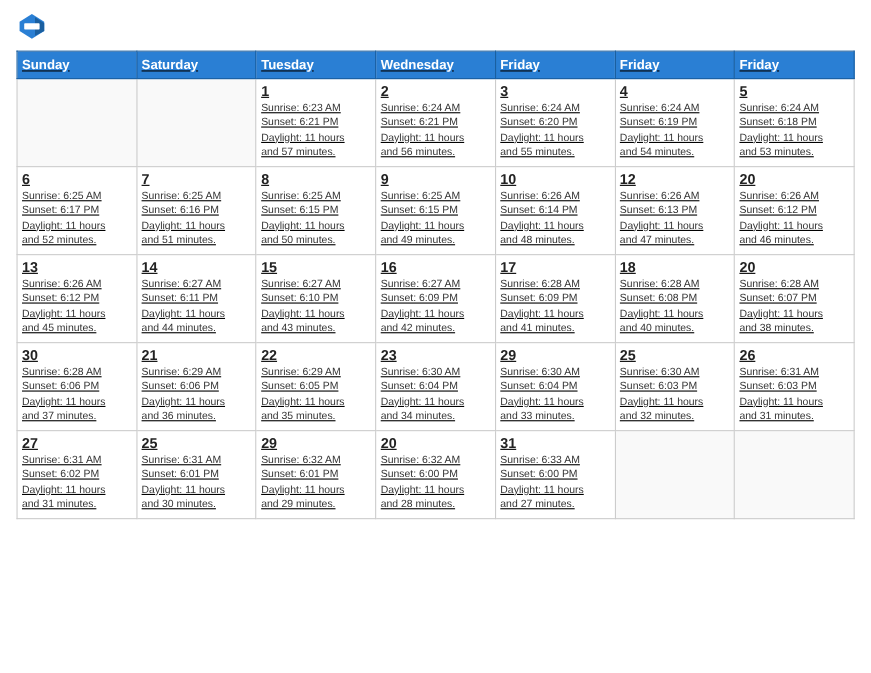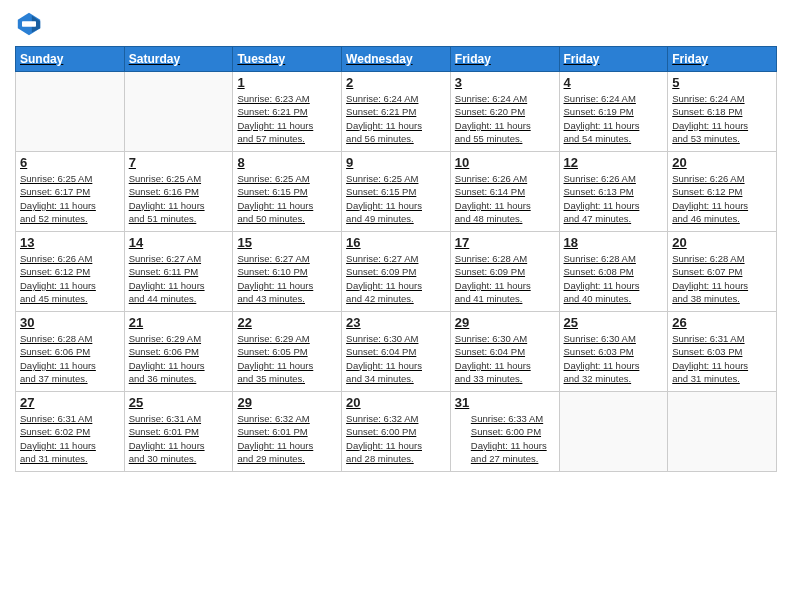--- a/index.html
+++ b/index.html
@@ -342,21 +342,21 @@
           </td>
           <td>
             <div class="day-num">20</div>
             <div class="day-info" style="white-space: pre-line;">Sunrise: 6:32 AM
 Sunset: 6:00 PM
 Daylight: 11 hours
 and 28 minutes.</div>
           </td>
           <td>
             <div class="day-num">31</div>
-            <div class="day-info" style="white-space: pre-line; margin-left: 16px;">Sunrise: 6:33 AM
+            <div class="day-info" style="white-space: pre-line;">Sunrise: 6:33 AM
 Sunset: 6:00 PM
 Daylight: 11 hours
 and 27 minutes.</div>
           </td>
           <td class="empty"></td>
           <td class="empty"></td>
         </tr>
       </tbody>
   </table>
 </div>

